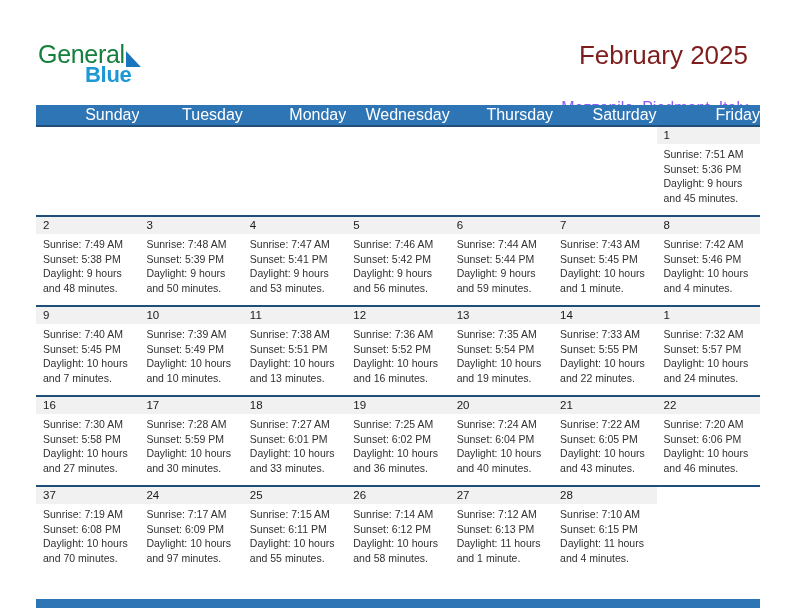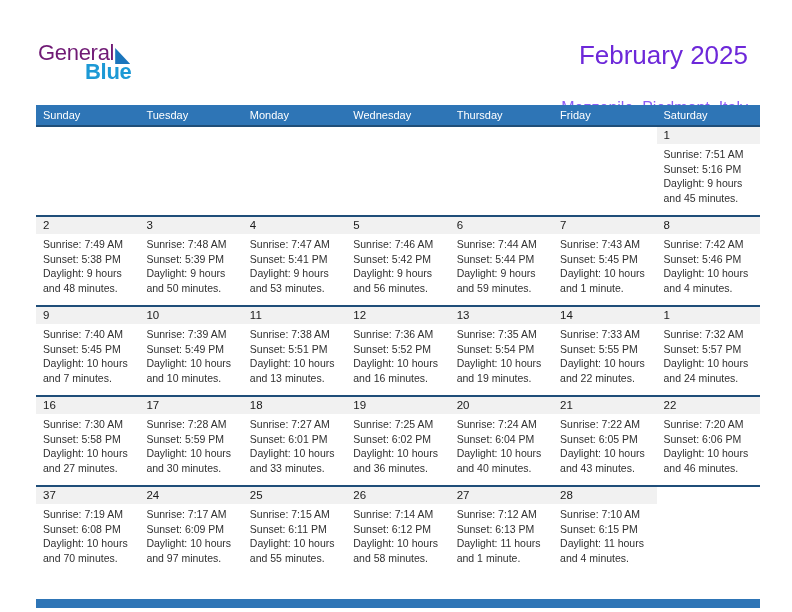--- a/index.html
+++ b/index.html
@@ -3,37 +3,37 @@
 <meta charset="utf-8">
 <style>
   * { margin: 0; padding: 0; box-sizing: border-box; }
   html, body { width: 792px; height: 612px; background: #ffffff; overflow: hidden; }
   body { font-family: "Liberation Sans", sans-serif; position: relative; }
   .page { position: absolute; width: 792px; height: 612px; background: #fff; }
 
   
   .logo { position: absolute; left: 38px; top: 40px; }
   .logo-top { display: flex; align-items: flex-end; }
-  .logo-general { font-size: 22px; font-weight: 400; color: #701a75; letter-spacing: -0.3px; }
+  .logo-general { font-size: 25px; font-weight: 400; color: #15803d; letter-spacing: -0.3px; }
   .logo-triangle { display: inline-block; width: 15px; height: 16px; margin-left: 1px; margin-bottom: 2px;
                    background: var(--triangle, #1B75BC);
                    clip-path: polygon(0 0, 100% 100%, 0 100%); }
   .logo-blue { font-size: 22px; font-weight: 700; color: var(--logo-blue, #1C99D5);
                margin-left: 47px; margin-top: -7px; letter-spacing: -0.3px; }
 
   
   .title-block { position: absolute; right: 44px; top: 40px; text-align: right; }
-  .title { font-size: 26px; font-weight: 400; color: #6d28d9; }
+  .title { font-size: 26px; font-weight: 400; color: #7f1d1d; }
   .subtitle { font-size: 16px; font-weight: 400; color: #8b5cf6; margin-top: 28px; }
 
   
   .cal { position: absolute; left: 36px; top: 105px; width: 724px; }
   .cal-head { display: flex; background: var(--accent, #2E75B6); height: 20px; }
-  .cal-head .wd { flex: 1; color: #fff; font-size: 11px; line-height: 20px; padding-left: 7px;
-                  overflow: hidden; white-space: nowrap; }
+  .cal-head .wd { flex: 1; color: #fff; font-size: 16px; line-height: 20px; padding-left: 7px;
+                  overflow: hidden; white-space: nowrap; text-align: right; }
   .week { display: flex; height: 90px; border-top: 2px solid var(--separator, #1F4E79); background: #fff; }
   .cell { flex: 1; overflow: hidden; }
   .num-band { height: 17px; background: var(--band, #F1F1F1); }
   .num { font-size: 11.5px; line-height: 17px; padding-left: 7px; color: #1a1a1a; display: block; }
   .details { padding: 3px 3px 0 7px; }
   .detail-line { font-size: 10.5px; line-height: 14.6px; color: #303030; white-space: nowrap; }
 
   
   .footer-bar { position: absolute; left: 36px; top: 599px; width: 724px; height: 9px;
                 background: var(--accent, #2E75B6); }
@@ -56,38 +56,38 @@
     <div class="subtitle">Mezzenile, Piedmont, Italy</div>
   </div>
 
   <div class="cal">
     <div class="cal-head" id="cal-head">
         <div class="wd">Sunday</div>
         <div class="wd">Tuesday</div>
         <div class="wd">Monday</div>
         <div class="wd">Wednesday</div>
         <div class="wd">Thursday</div>
+        <div class="wd">Saturday</div>
         <div class="wd">Friday</div>
-        <div class="wd">Saturday</div>
       </div>
     <div id="weeks">
         <div class="week">
           <div class="cell"></div>
           <div class="cell"></div>
           <div class="cell"></div>
           <div class="cell"></div>
           <div class="cell"></div>
           <div class="cell"></div>
           <div class="cell">
             <div class="num-band">
               <span class="num">1</span>
             </div>
             <div class="details">
               <div class="detail-line">Sunrise: 7:51 AM</div>
-              <div class="detail-line">Sunset: 5:16 PM</div>
+              <div class="detail-line">Sunset: 5:36 PM</div>
               <div class="detail-line">Daylight: 9 hours</div>
               <div class="detail-line">and 45 minutes.</div>
             </div>
           </div>
         </div>
         <div class="week">
           <div class="cell">
             <div class="num-band">
               <span class="num">2</span>
             </div>

